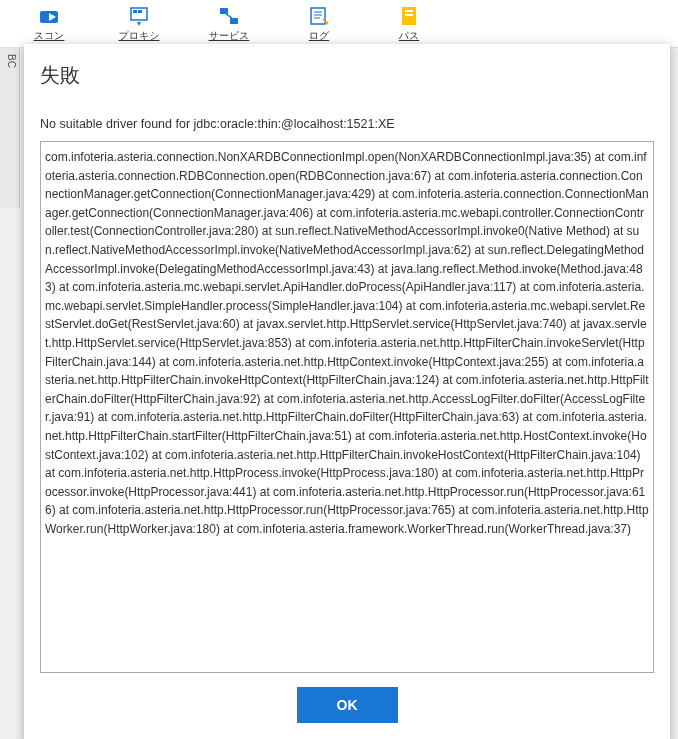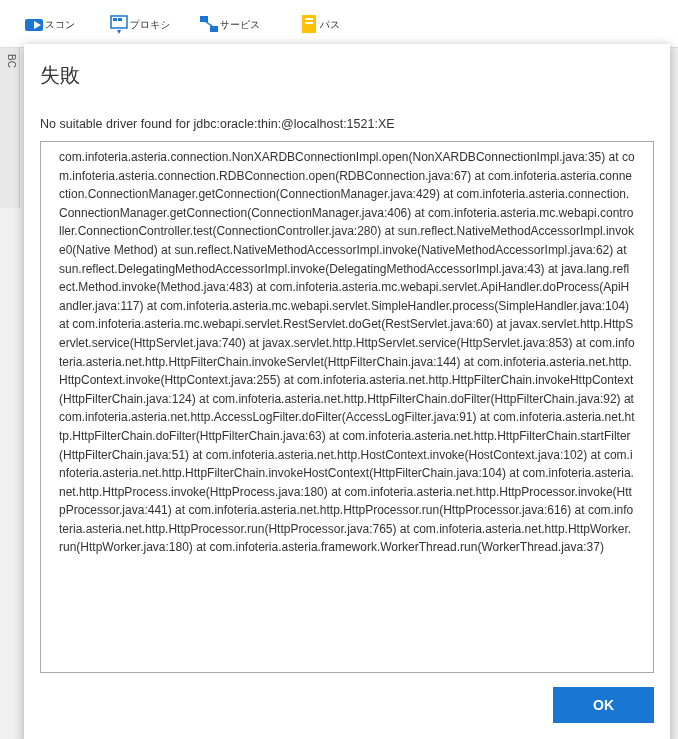--- a/index.html
+++ b/index.html
@@ -18,28 +18,29 @@
     .toolbar {
       display: flex;
       background: #ffffff;
       border-bottom: 1px solid #ddd;
       height: 48px;
       padding: 0 4px;
       align-items: center;
     }
     .toolbar-item {
       display: flex;
-      flex-direction: row;
+      flex-direction: column;
       align-items: center;
       justify-content: center;
       width: 90px;
       height: 42px;
       font-size: 11px;
       color: #333;
       cursor: pointer;
+      text-decoration: underline;
     }
     .toolbar-icon {
       width: 22px;
       height: 22px;
       display: flex;
       align-items: center;
       justify-content: center;
     }
     .toolbar-label {
       font-size: 10px;
@@ -76,32 +77,32 @@
     }
     .dialog-message {
       font-size: 12.5px;
       color: #333;
       margin-bottom: 10px;
       margin-top: 28px;
     }
     .stacktrace-box {
       border: 1px solid #aaa;
       background: #fff;
-      padding: 6px 18px;
+      padding: 6px 4px;
       font-size: 12px;
       line-height: 1.55;
       color: #333;
       font-family: "Meiryo", sans-serif;
       word-break: break-all;
       overflow-y: auto;
       height: 532px;
     }
     .dialog-buttons {
       display: flex;
-      justify-content: flex-end;
+      justify-content: center;
       margin-top: 14px;
     }
     .ok-button {
       background: #1976d2;
       color: #fff;
       border: none;
       padding: 10px 40px;
       font-size: 14px;
       font-weight: bold;
       cursor: pointer;
@@ -138,20 +139,32 @@
           <rect x="2" y="3" width="8" height="6" fill="#1976d2"></rect>
           <rect x="12" y="13" width="8" height="6" fill="#1976d2"></rect>
           <path d="M8 9 L14 13" stroke="#1976d2" stroke-width="1.5"></path>
         </svg>
       </span>
     <span class="toolbar-label">サービス</span>
   </div>
   <div class="toolbar-item">
     <span class="toolbar-icon">
         <svg width="22" height="22">
+          <rect x="3" y="3" width="14" height="16" fill="#fff" stroke="#1976d2" stroke-width="1.5"></rect>
+          <line x1="6" y1="7" x2="14" y2="7" stroke="#1976d2"></line>
+          <line x1="6" y1="10" x2="14" y2="10" stroke="#1976d2"></line>
+          <line x1="6" y1="13" x2="12" y2="13" stroke="#1976d2"></line>
+          <path d="M15 14 L20 19" stroke="#f90" stroke-width="2"></path>
+        </svg>
+      </span>
+    <span class="toolbar-label">ログ</span>
+  </div>
+  <div class="toolbar-item">
+    <span class="toolbar-icon">
+        <svg width="22" height="22">
           <rect x="4" y="2" width="14" height="18" fill="#ffc107"></rect>
           <rect x="7" y="5" width="8" height="2" fill="#fff"></rect>
           <rect x="7" y="9" width="8" height="2" fill="#fff"></rect>
         </svg>
       </span>
     <span class="toolbar-label">パス</span>
   </div>
 </div>
 
 <div class="sidebar">

